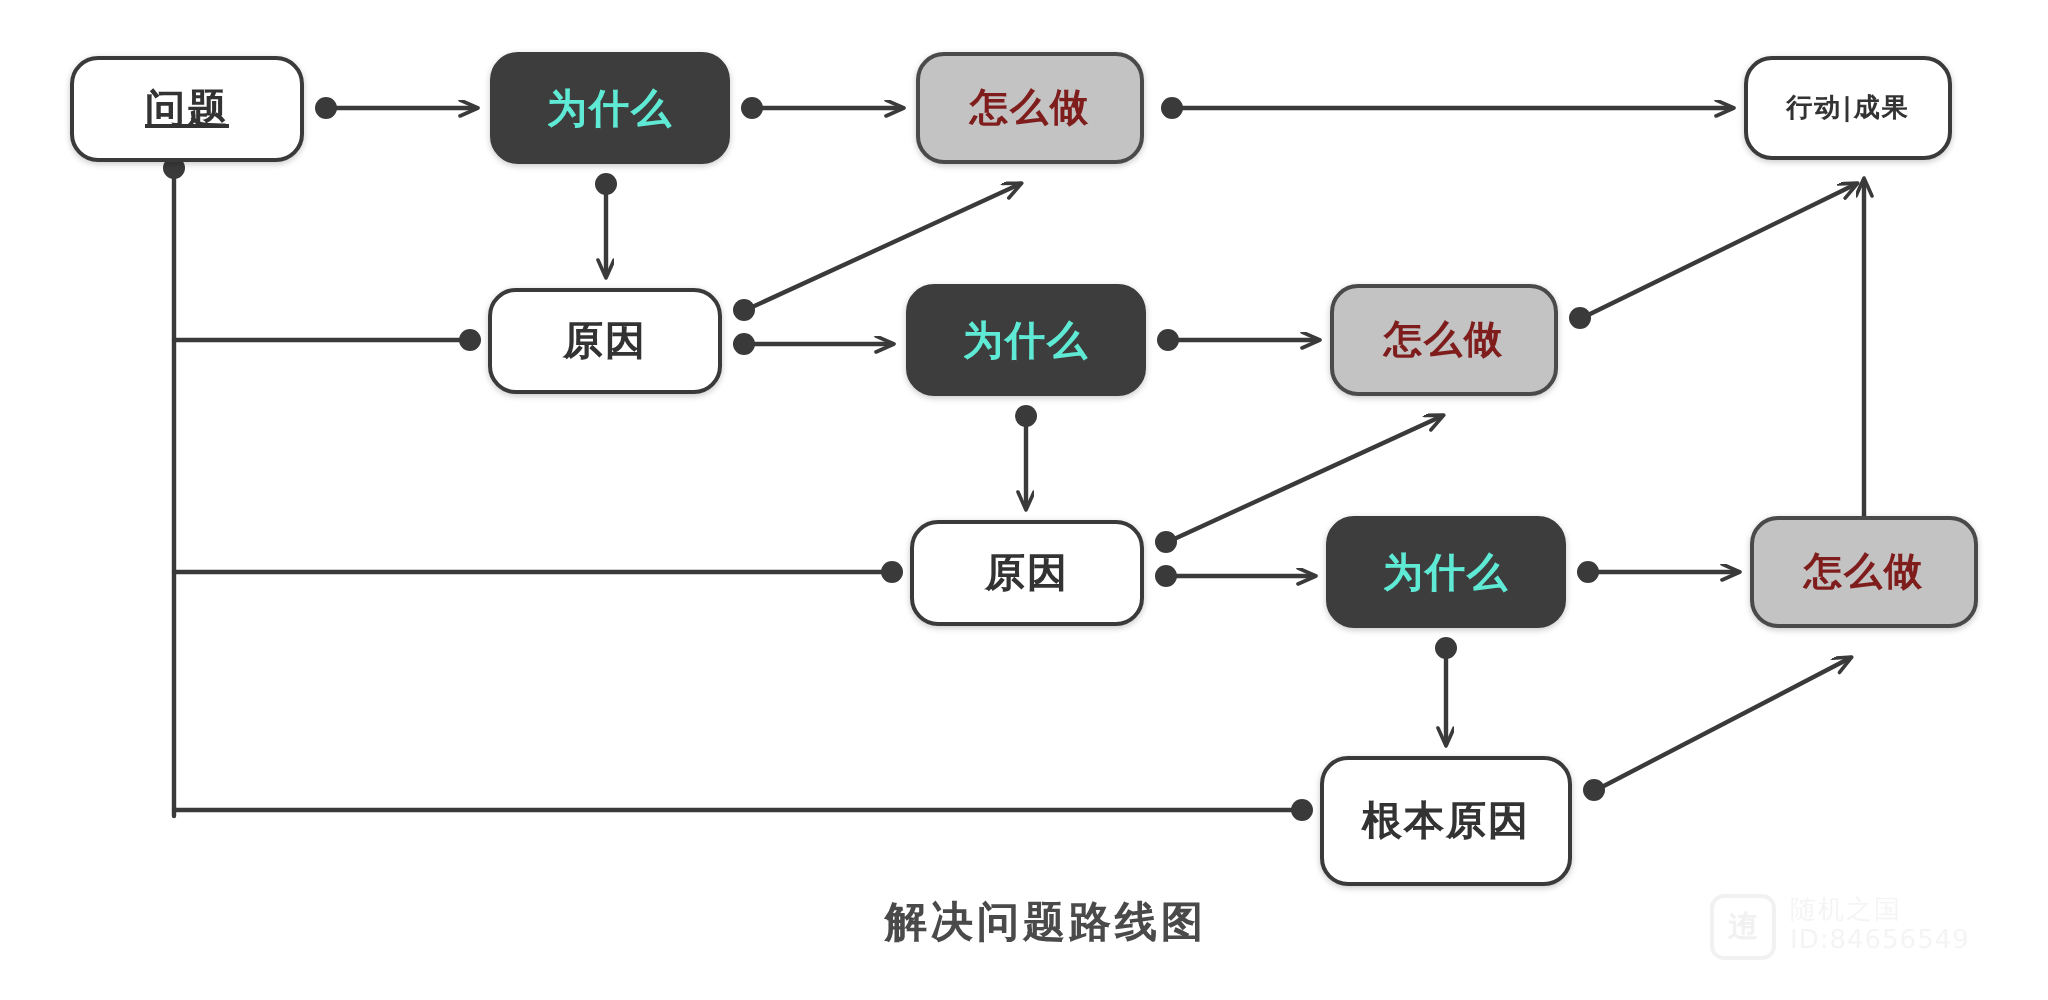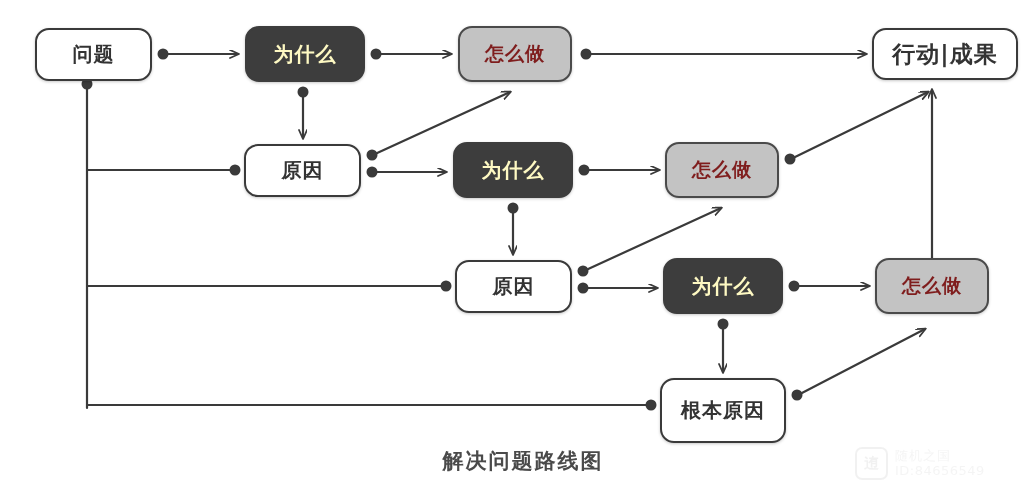--- a/index.html
+++ b/index.html
@@ -18,21 +18,21 @@
     box-sizing:border-box;
     display:flex;align-items:center;justify-content:center;
     border:2.5px solid #3a3a3a;
     border-radius:14px;
     font-weight:bold;
     letter-spacing:1px;
     white-space:nowrap;
     box-shadow:0 1px 3px rgba(0,0,0,.22);
   }
   .node.white{background:#ffffff;color:#333333;}
-  .node.dark{background:#3d3d3d;color:#fef9c3;border-color:#3d3d3d;}
+  .node.dark{background:#3d3d3d;color:#5eead4;border-color:#3d3d3d;}
   .node.gray{background:#c3c3c3;color:#7f1d1d;border-color:#4a4a4a;}
 
   .title{
     position:absolute;
     left:0;right:0;
     text-align:center;
     font-size:21px;
     font-weight:bold;
     color:#4a4a4a;
     letter-spacing:2px;
@@ -118,27 +118,27 @@
 
       <line x1="932" y1="274" x2="932" y2="90" marker-end="url(#ah)"></line>
       <circle cx="932" cy="276" r="5.5" fill="#3a3a3a" stroke="none"></circle>
 
       <line x1="800" y1="394" x2="925" y2="329" marker-end="url(#ah)"></line>
       <circle cx="797" cy="395" r="5.5" fill="#3a3a3a" stroke="none"></circle>
 
     </g>
   </svg>
 
-  <div class="node white" style="left:35px;top:28px;width:117px;height:53px;font-size:20px;">问题</div>
+  <div class="node white" style="left:35px;top:28px;width:117px;height:53px;font-size:20px;text-decoration:underline;">问题</div>
 
   <div class="node dark" style="left:245px;top:26px;width:120px;height:56px;font-size:20px;">为什么</div>
 
   <div class="node gray" style="left:458px;top:26px;width:114px;height:56px;font-size:19px;">怎么做</div>
 
-  <div class="node white" style="left:872px;top:28px;width:146px;height:52px;font-size:23px;">行动|成果</div>
+  <div class="node white" style="left:872px;top:28px;width:104px;height:52px;font-size:13px;">行动|成果</div>
 
   <div class="node white" style="left:244px;top:144px;width:117px;height:53px;font-size:20px;">原因</div>
 
   <div class="node dark" style="left:453px;top:142px;width:120px;height:56px;font-size:20px;">为什么</div>
 
   <div class="node gray" style="left:665px;top:142px;width:114px;height:56px;font-size:19px;">怎么做</div>
 
   <div class="node white" style="left:455px;top:260px;width:117px;height:53px;font-size:20px;">原因</div>
 
   <div class="node dark" style="left:663px;top:258px;width:120px;height:56px;font-size:20px;">为什么</div>

